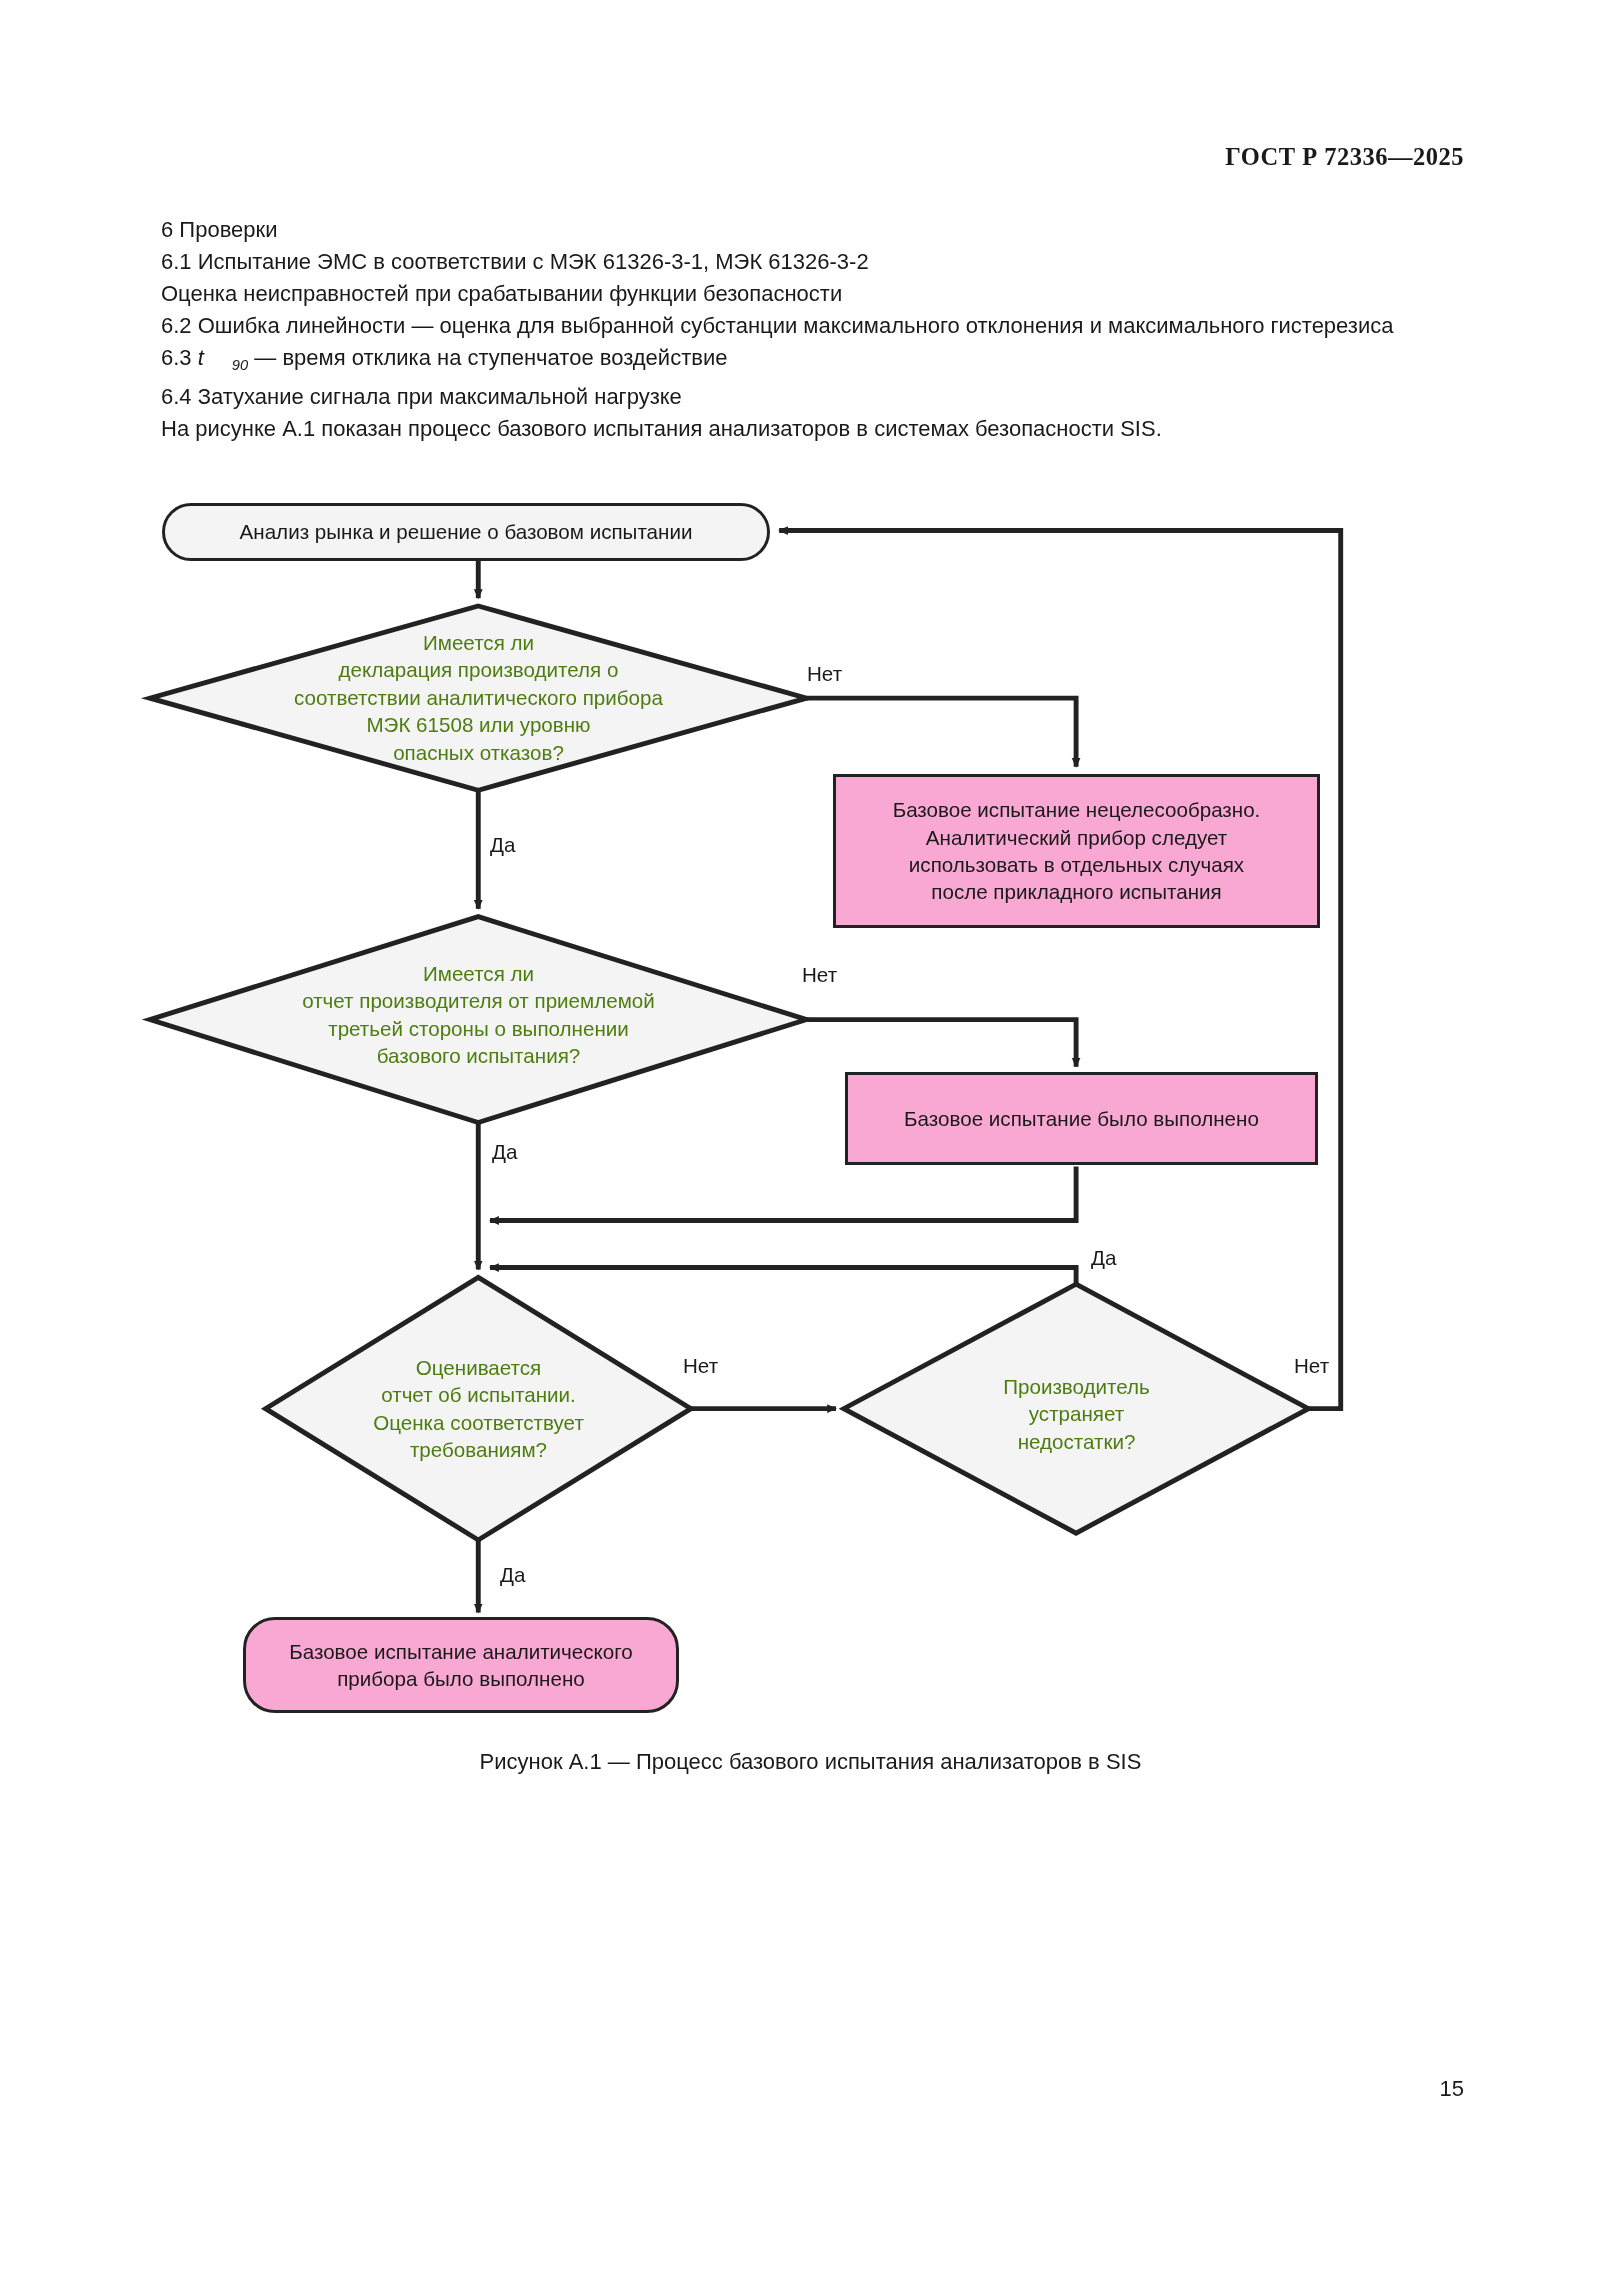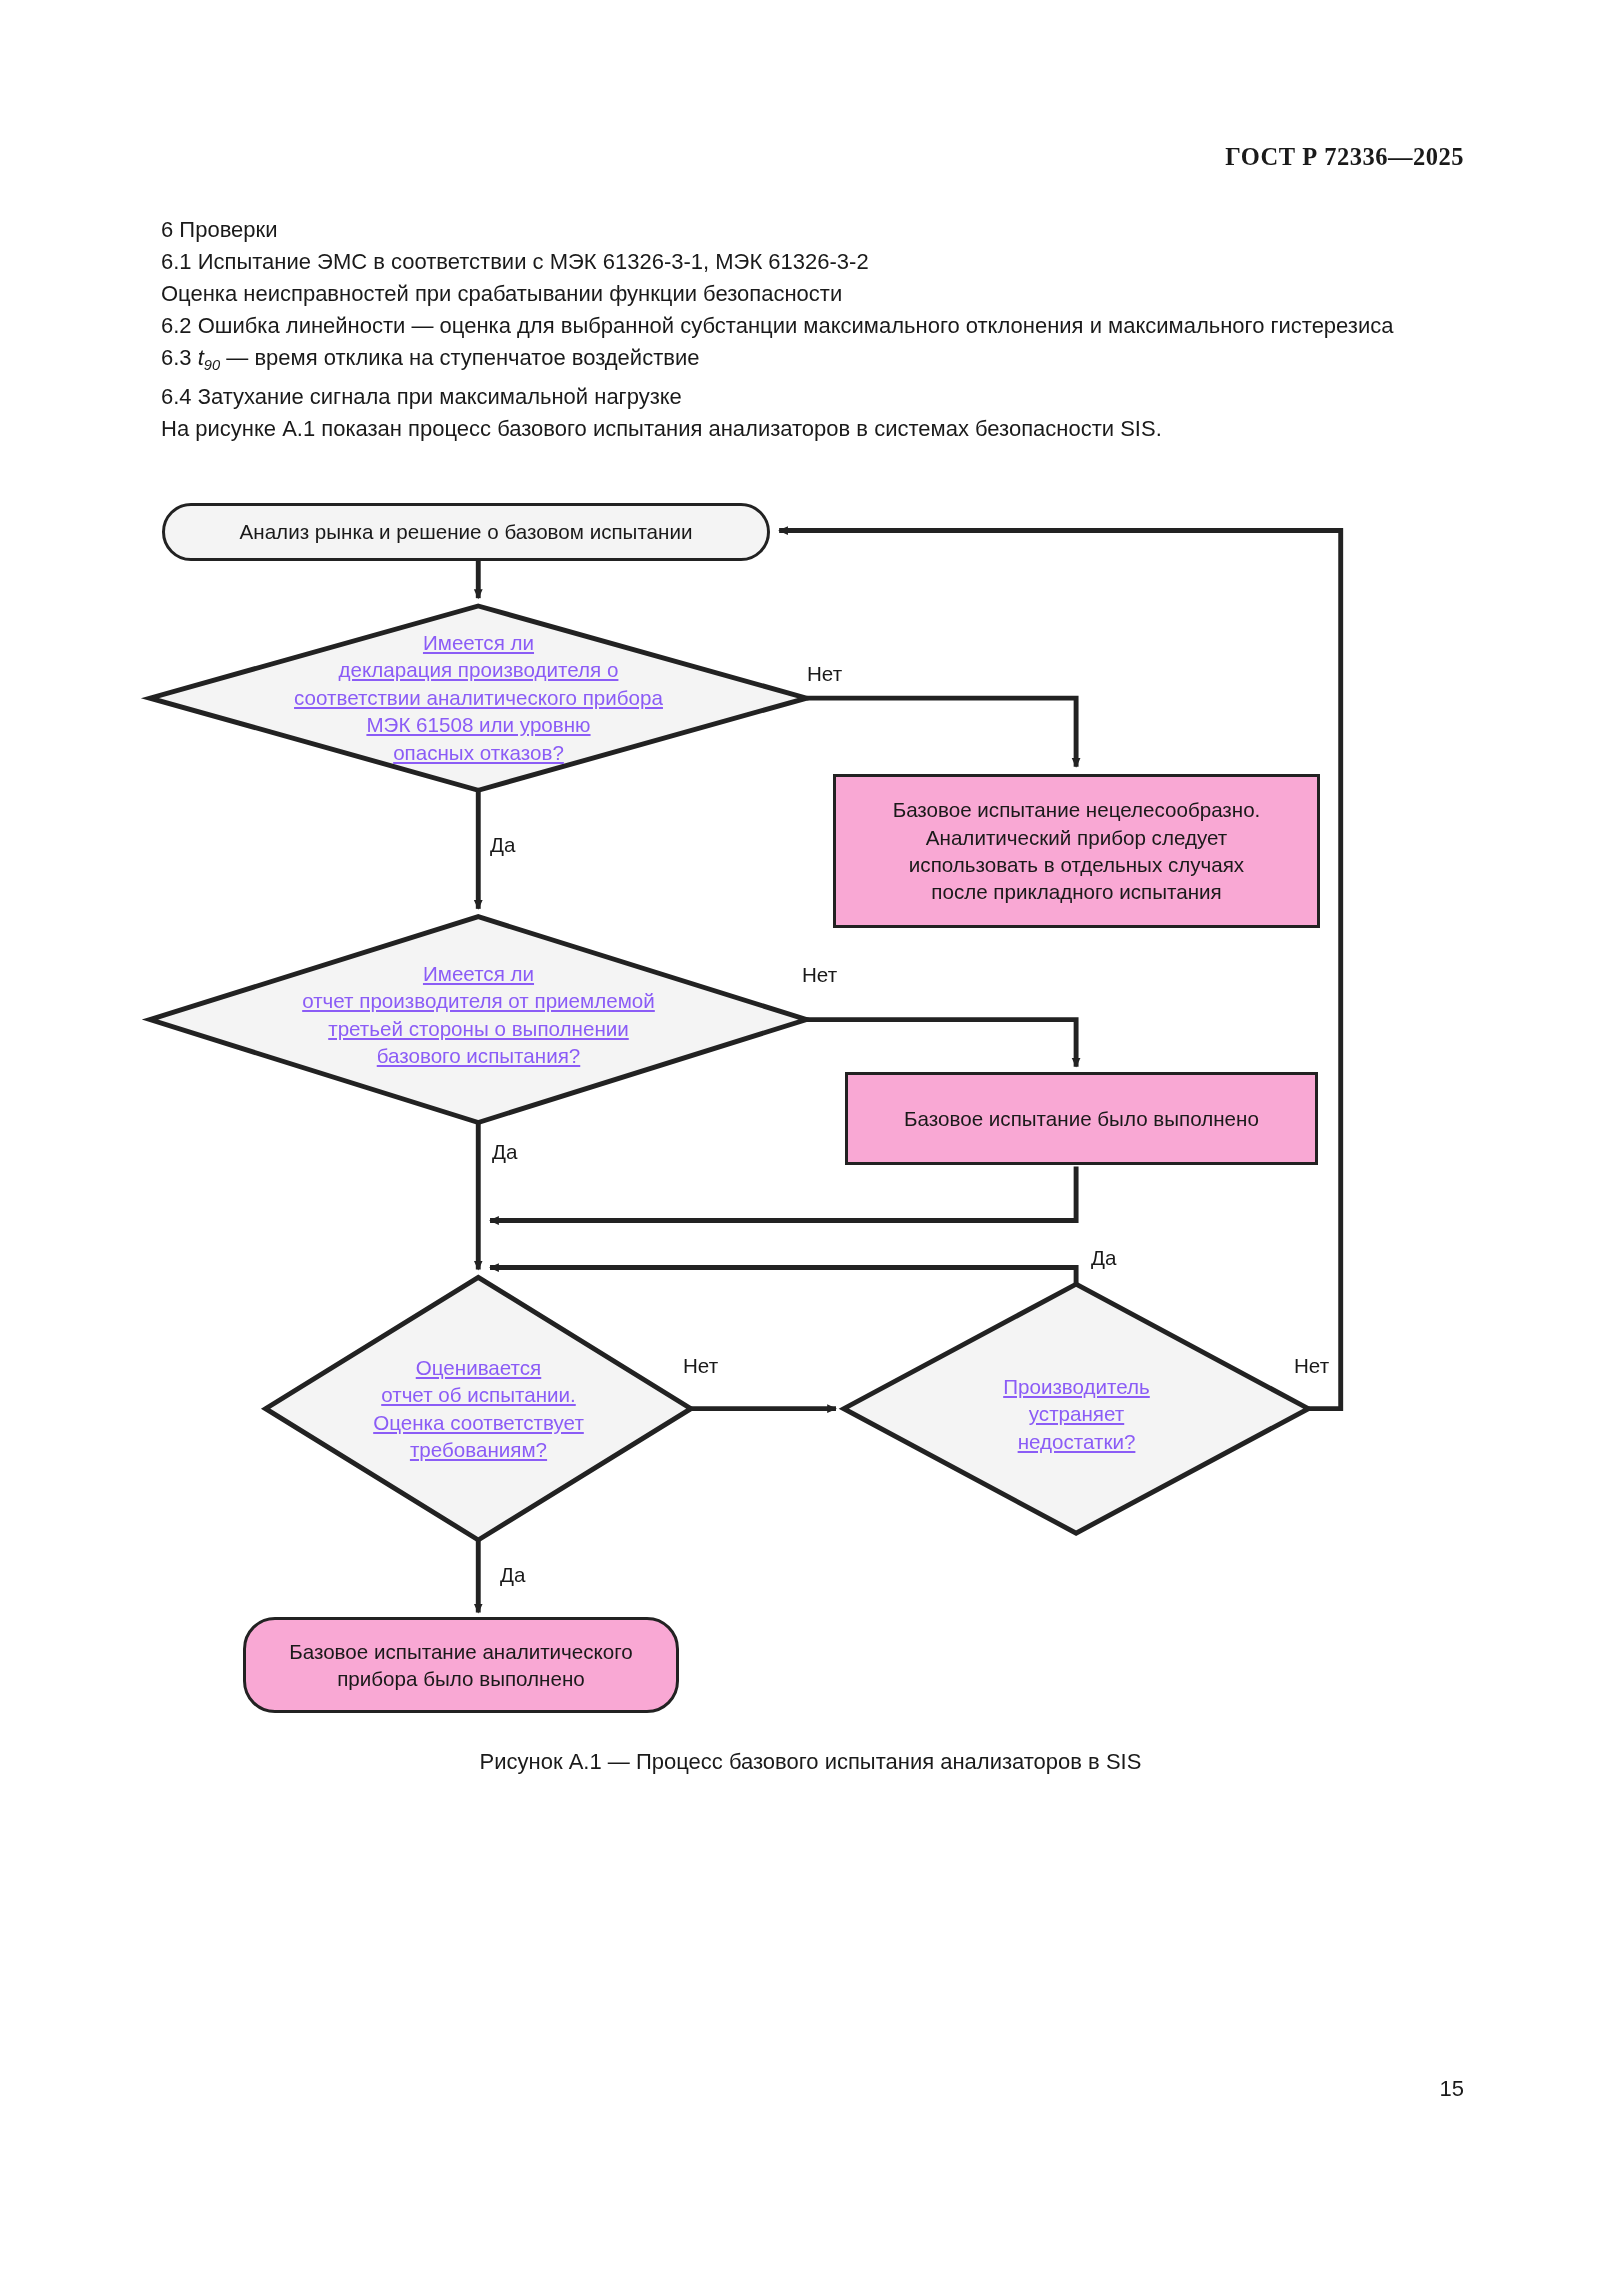--- a/index.html
+++ b/index.html
@@ -41,20 +41,21 @@
     line-height: 32px;
   }
   .body-text p {
     margin: 0;
     text-indent: 47px;
     white-space: normal;
   }
   .sub {
     font-size: 14.7px;
     vertical-align: -4.9px;
+    margin-left: 28px;
   }
   .ital { font-style: italic; }
 
   
   #flow {
     position: absolute;
     left: 0;
     top: 0;
     width: 1621px;
     height: 2293px;
@@ -83,23 +84,22 @@
     border: 3.9px solid #222;
   }
   .diamond-label {
     position: absolute;
     display: flex;
     align-items: center;
     justify-content: center;
     text-align: center;
     font-size: 20.6px;
     line-height: 27.4px;
-    color: #8b5cf6;
+    color: #4d7c0f;
     pointer-events: none;
-    text-decoration: underline;
   }
   .edge-label {
     position: absolute;
     font-size: 20.6px;
     line-height: 23.5px;
     color: #1a1a1a;
     white-space: nowrap;
   }
 
   

